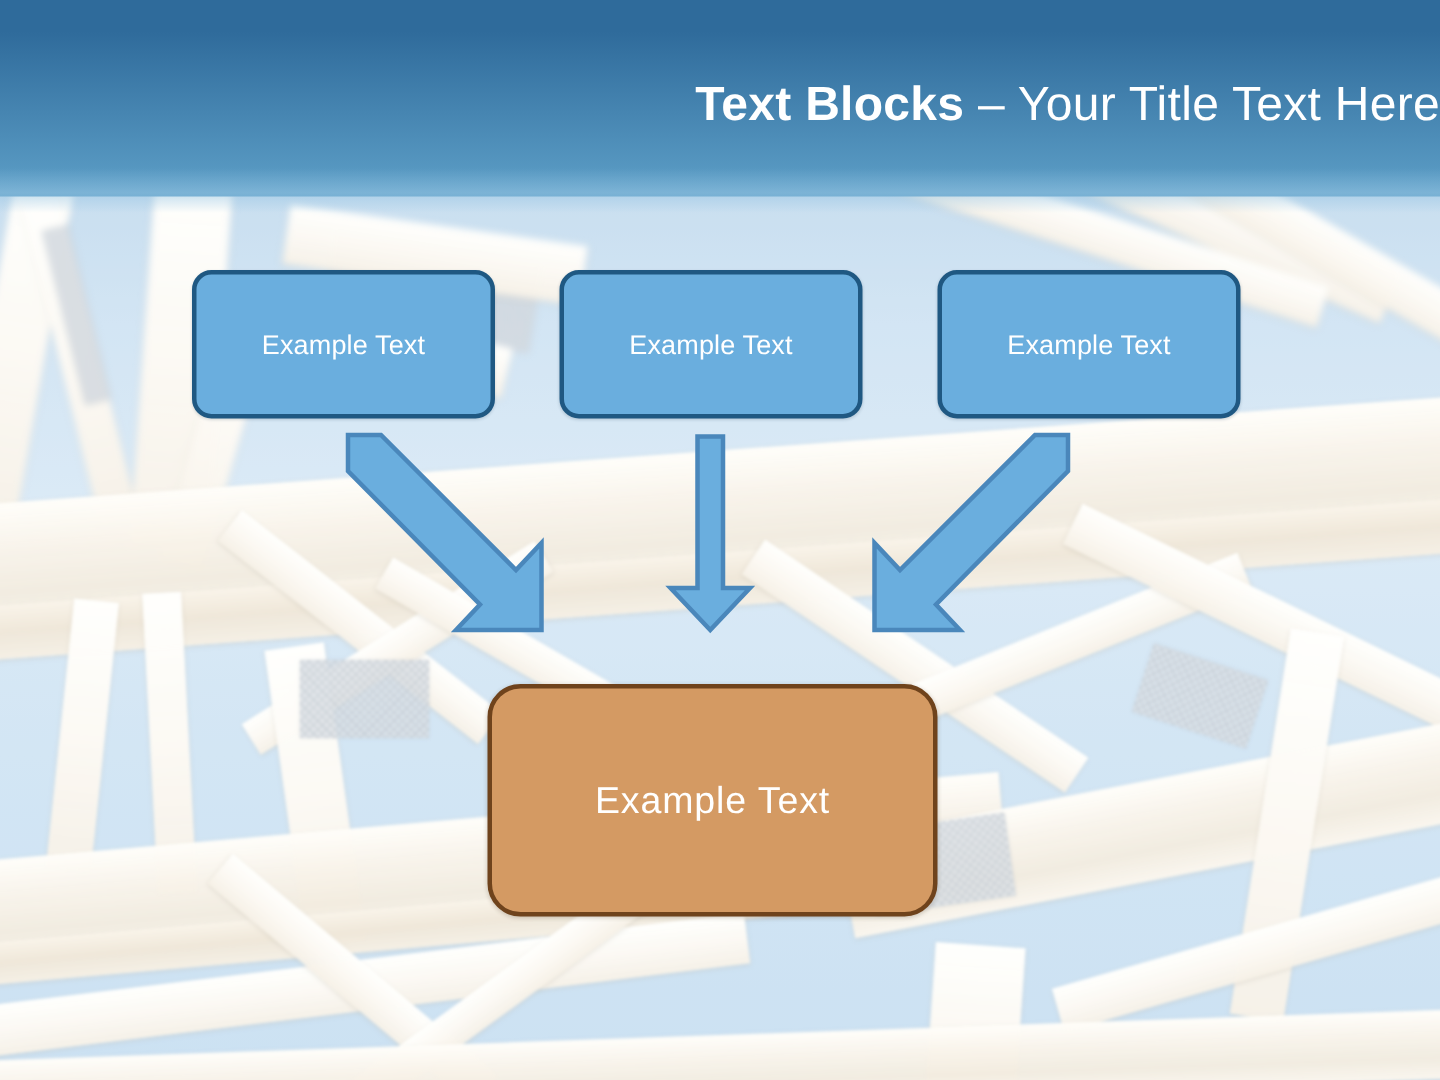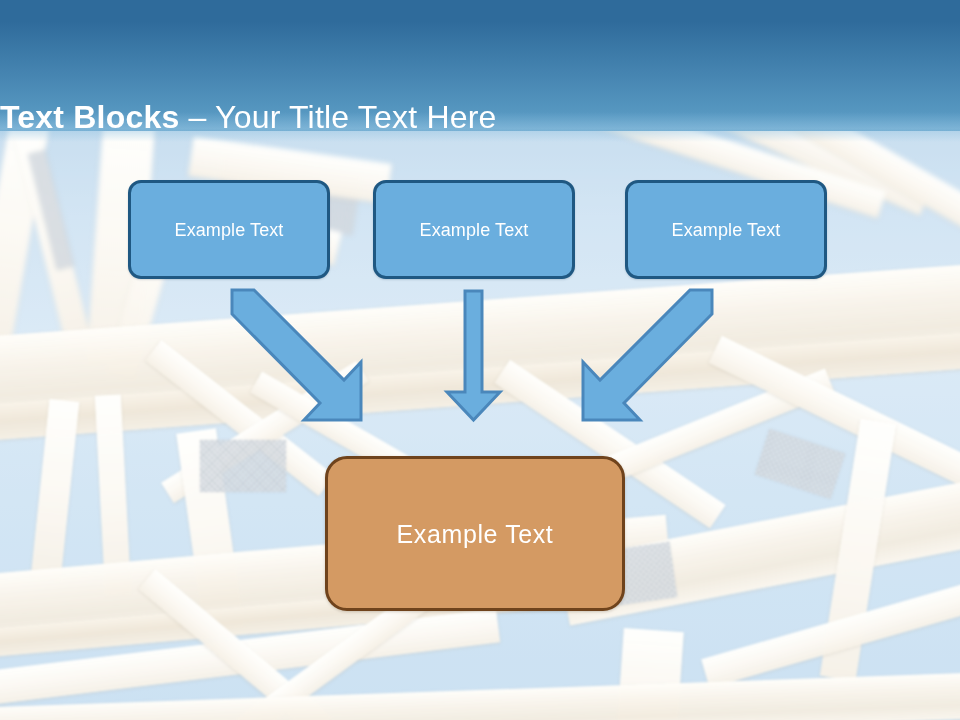--- a/index.html
+++ b/index.html
@@ -97,27 +97,26 @@
   .header-fade {
     position: absolute;
     left: 0; top: 112px;
     width: 960px; height: 30px;
     background: linear-gradient(180deg, rgba(94,160,200,0) 0%, rgba(150,196,226,0.55) 55%, rgba(183,214,234,0.0) 100%);
   }
   .slide-title {
     position: absolute;
     left: 0; top: 49px;
     width: 960px;
-    text-align: left;
+    text-align: right;
     color: #ffffff;
     font-size: 32px;
     line-height: 40px;
     letter-spacing: 0.2px;
     white-space: nowrap;
-    margin-top: 48px;
   }
   .slide-title .t-bold { font-weight: bold; }
   .slide-title .t-light { font-weight: normal; }
 
   
   .tbox {
     position: absolute;
     width: 202px;
     height: 99px;
     border: 3px solid #1f5882;

